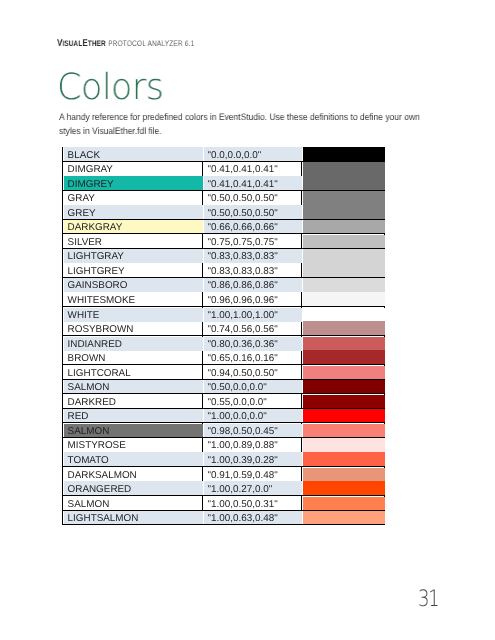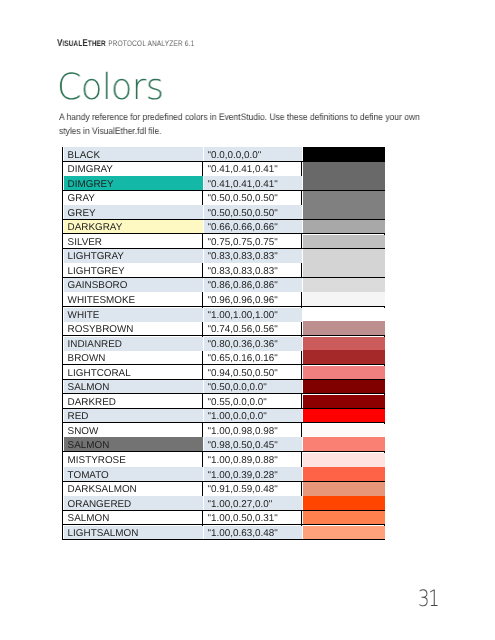--- a/index.html
+++ b/index.html
@@ -166,25 +166,20 @@
       <tr>
           <td class="c-name">DARKRED</td>
           <td class="c-val">"0.55,0.0,0.0"</td>
           <td class="c-sw" style="background-color: rgb(140, 0, 0);"></td>
         </tr>
       <tr>
           <td class="c-name" style="background:#DDE5EE">RED</td>
           <td class="c-val" style="background:#DDE5EE">"1.00,0.0,0.0"</td>
           <td class="c-sw" style="background-color: rgb(255, 0, 0);"></td>
         </tr>
-      <tr class="nb">
-          <td class="c-name">SNOW</td>
-          <td class="c-val">"1.00,0.98,0.98"</td>
-          <td class="c-sw" style="background-color: rgb(255, 250, 250);"></td>
-        </tr>
       <tr class="nt">
           <td class="c-name" style="background:#737373">SALMON</td>
           <td class="c-val" style="background:#DDE5EE">"0.98,0.50,0.45"</td>
           <td class="c-sw" style="background-color: rgb(250, 128, 115);"></td>
         </tr>
       <tr class="nb">
           <td class="c-name">MISTYROSE</td>
           <td class="c-val">"1.00,0.89,0.88"</td>
           <td class="c-sw" style="background-color: rgb(255, 227, 224);"></td>
         </tr>

